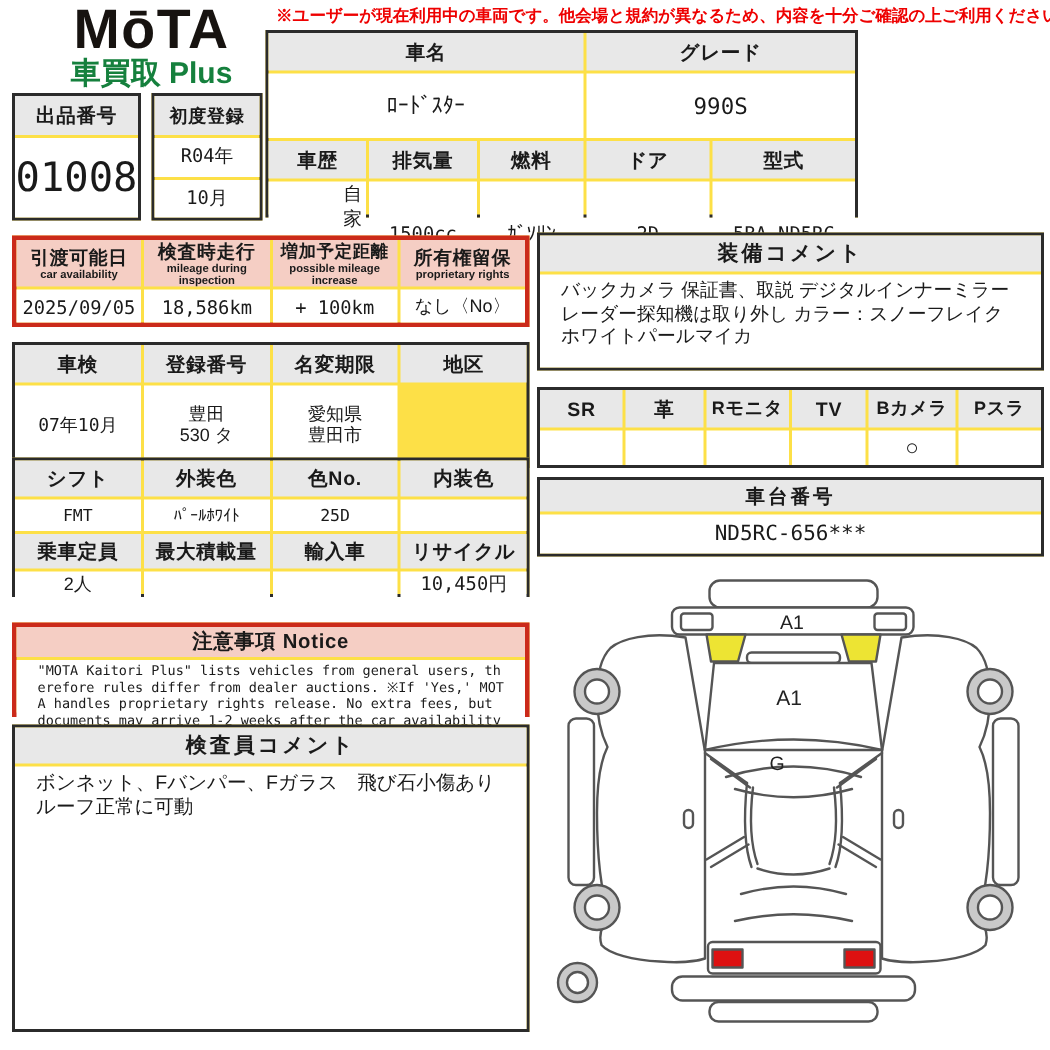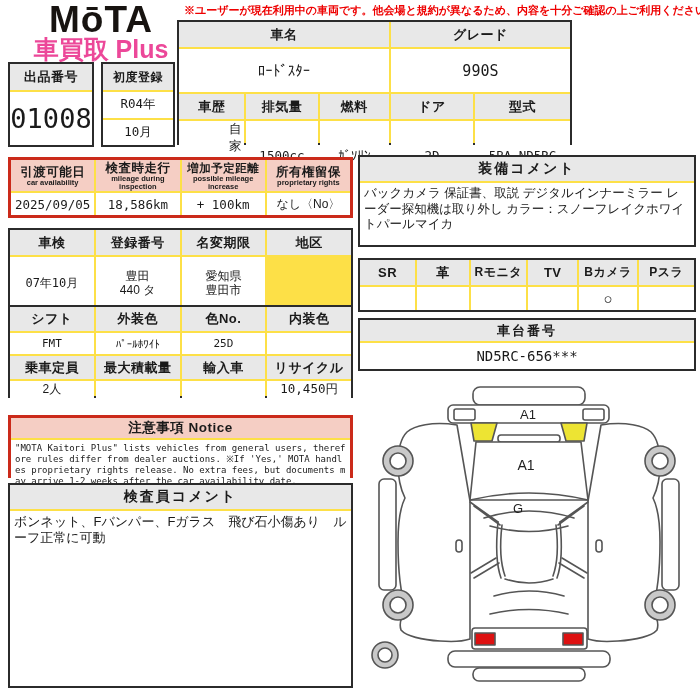--- a/index.html
+++ b/index.html
@@ -13,35 +13,35 @@
   .hd { background:#e8e8e8 !important; font-weight:bold; font-size:13px; letter-spacing:.5px; }
   .v  { font-family:"DejaVu Sans Mono", monospace; font-size:12.5px; }
   .pre { white-space:pre-line; line-height:1.15; font-size:12px; }
 
   .redbox { border:3px solid #cb2a1a; }
   .pink { background:#f5cec4 !important; }
 
   
   .logo { position:absolute; left:26px; top:2px; width:150px; text-align:center; }
   .logo-main { font-size:37px; font-weight:900; letter-spacing:1px; line-height:36px; color:#171310;}
-  .logo-sub  { font-size:25px; font-weight:900; line-height:22px; color:#ec4899;}
+  .logo-sub  { font-size:20px; font-weight:900; line-height:22px; color:#15803d;}
 
   .warning { position:absolute; left:184px; top:3px; width:514px; font-size:11px;
              font-weight:bold; color:#ee0000; white-space:nowrap; }
 
   
   .sub { font-weight:bold; font-size:7.5px; line-height:8px; letter-spacing:0; }
   .hstack { display:flex; flex-direction:column; align-items:center; justify-content:center; }
   .hstack .jp { font-size:12.5px; font-weight:bold; line-height:14px; }
 
   .big { font-size:27px; }
   .score { font-size:30px; }
 
   .bodytext { display:block !important; text-align:left !important; align-items:flex-start !important;
-              padding:3px 4px; line-height:1.25; }
+              padding:3px 14px; line-height:1.25; }
   .notice-body { font-family:"DejaVu Sans Mono", monospace; font-size:9px; line-height:11px;
                  word-break:break-all; }
   svg text { font-family:"Liberation Sans", sans-serif; }
 </style>
 </head>
 <body>
 
 <div class="stage">
 
   <div class="logo">
@@ -106,21 +106,21 @@
   </div>
 
   <div class="tbl" style="left:8px; top:228px; width:345px; height:84px;
               grid-template-columns:repeat(4,1fr); grid-template-rows:25px 1fr;">
     <div class="hd">車検</div>
     <div class="hd">登録番号</div>
     <div class="hd">名変期限</div>
     <div class="hd">地区</div>
     <div class="v" style="font-size:12px;">07年10月</div>
     <div class="pre">豊田
-440 タ</div>
+530 タ</div>
     <div class="pre">愛知県
 豊田市</div>
   </div>
 
   <div class="tbl" style="left:8px; top:305px; width:345px; height:93px;
               grid-template-columns:repeat(4,1fr); grid-template-rows:24px 21px 23px 1fr;">
     <div class="hd">シフト</div>
     <div class="hd">外装色</div>
     <div class="hd">色No.</div>
     <div class="hd">内装色</div>

